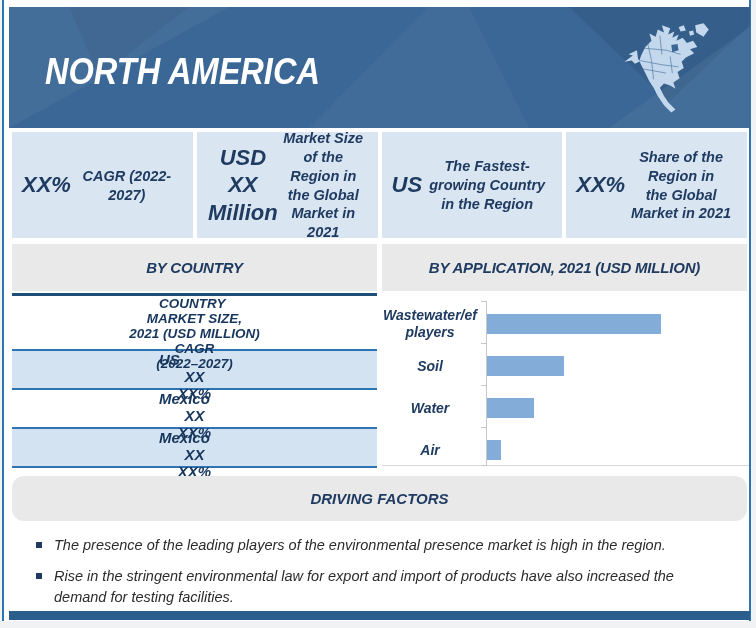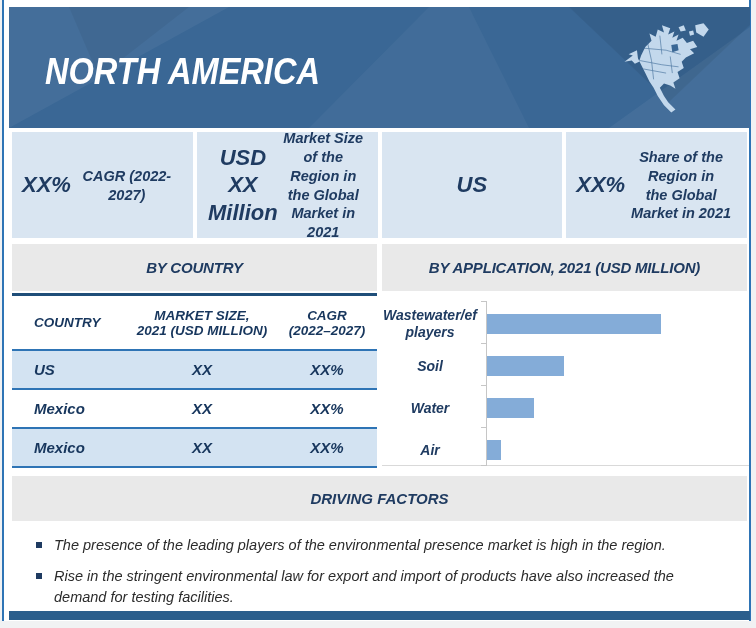--- a/index.html
+++ b/index.html
@@ -24,42 +24,42 @@
 
   
   .secbar{position:absolute;top:244px;height:47px;background:#e9e9e9;color:#1f3b61;display:flex;
           align-items:center;justify-content:center;font-weight:bold;font-size:15px;letter-spacing:-0.2px;}
   .secbar.left{left:8px;width:365px;}
   .secbar.right{left:378px;width:365px;}
 
   
   .ctable{position:absolute;left:8px;top:293px;width:365px;border-top:3px solid #1f4e79;
           border-bottom:2px solid #2e74b5;color:#17365d;}
-  .trow{display:flex;align-items:center;}
+  .trow{display:flex;align-items:center;flex-direction:column;}
   .trow.head{height:53px;background:#ffffff;font-size:13.5px;font-weight:bold;border-bottom:2px solid #2e74b5;}
   .trow.body{height:37px;font-size:15px;font-weight:bold;}
   .trow.body + .trow.body{border-top:2px solid #2e74b5;}
   .trow .c1{width:115px;text-align:left;padding-left:22px;box-sizing:border-box;}
   .trow .c2{width:150px;text-align:center;}
   .trow .c3{width:100px;text-align:center;}
   .rowA{background:#d3e3f2;}
   .rowB{background:#ffffff;}
 
   
   .chart{position:absolute;left:378px;top:293px;width:367px;height:180px;background:#ffffff;}
   .chart .axis{position:absolute;left:104px;top:8px;width:1px;height:164px;background:#c6c6c6;}
   .chart .baseline{position:absolute;left:0px;top:172px;width:367px;height:1px;background:#d9d9d9;}
   .chart-row{position:absolute;left:0;height:42px;display:flex;align-items:center;}
   .chart-label{width:96px;text-align:center;color:#1f3b61;font-weight:bold;font-size:14px;line-height:1.2;}
   .chart-bar{height:20px;background:#84acd8;margin-left:9px;}
   .chart .tick{position:absolute;left:99px;width:6px;height:1px;background:#c6c6c6;}
 
   
   .driving{position:absolute;left:8px;top:476px;width:735px;height:45px;background:#e9e9e9;color:#1f3b61;
-           display:flex;align-items:center;justify-content:center;font-weight:bold;font-size:15px;}
+           display:flex;align-items:center;justify-content:center;font-weight:bold;font-size:15px;border-radius:12px;}
   .bullets{position:absolute;left:8px;top:527px;width:735px;color:#2b2b2b;font-size:14.5px;line-height:1.45;}
   .bullet-item{display:flex;margin:8px 0 10px 0;padding-right:26px;}
   .bullet-sq{flex:0 0 auto;width:6px;height:6px;background:#1f3b61;margin:7px 12px 0 24px;}
 
   
   .footer-bar{position:absolute;left:5px;top:611px;width:741px;height:9px;background:#2b5e8c;}
 </style>
 </head>
 <body>
 
@@ -111,20 +111,22 @@
         <div class="headline">XX%</div>
         <div class="caption pre">CAGR (2022-2027)</div>
       </div>
       <div class="stat">
         <div class="headline">USD XX Million</div>
         <div class="caption pre">Market Size of the Region in
 the Global Market in 2021</div>
       </div>
       <div class="stat">
         <div class="headline">US</div>
+        <div class="caption pre">The Fastest-growing Country
+in the Region</div>
       </div>
       <div class="stat">
         <div class="headline">XX%</div>
         <div class="caption pre">Share of the Region in
 the Global Market in 2021</div>
       </div>
     </div>
 
     <div class="secbar left">BY COUNTRY</div>
     <div class="secbar right">BY APPLICATION, 2021 (USD MILLION)</div>

